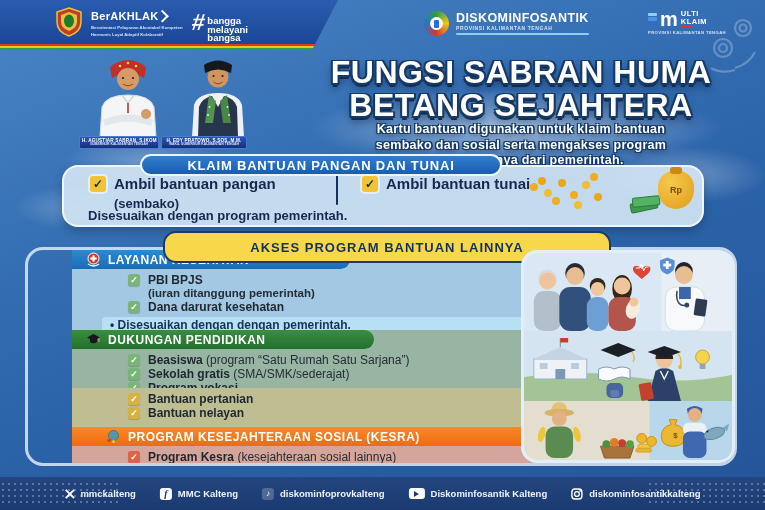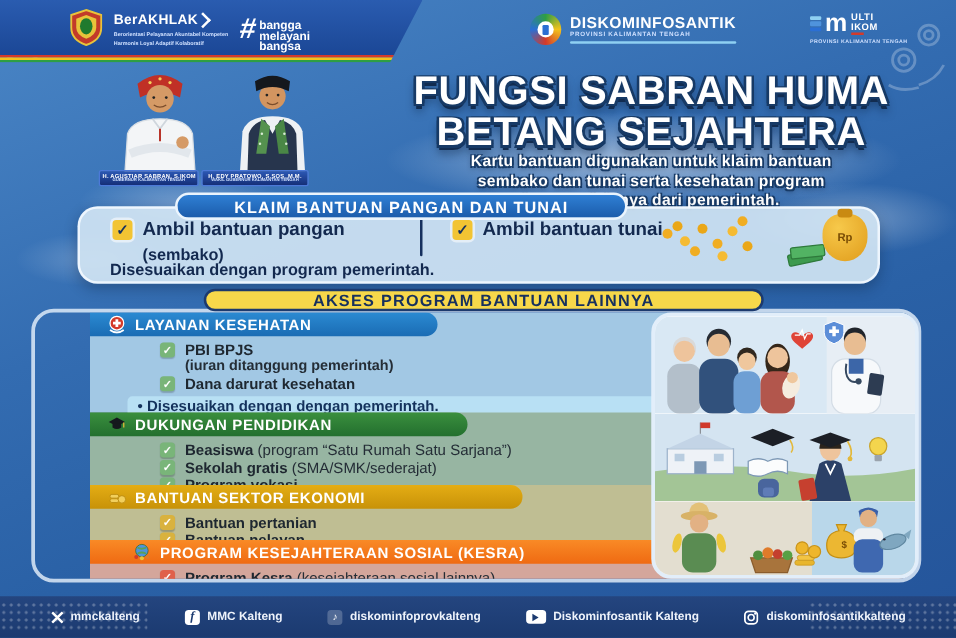--- a/index.html
+++ b/index.html
@@ -90,21 +90,21 @@
     64px 10px 0 #eaa718,22px 14px 0 #f0ad22,44px 18px 0 #f5bb33,8px -6px 0 #eaa718,60px -10px 0 #f0ad22;}
   .bag{position:absolute;right:2px;top:2px;width:36px;height:38px;border-radius:42% 42% 50% 50%;
     background:radial-gradient(circle at 35% 30%,#f7c94b,#e09c1b);display:flex;align-items:center;justify-content:center;}
   .bag:before{content:"";position:absolute;top:-4px;left:12px;width:12px;height:7px;background:#c98a12;border-radius:3px;}
   .bag .rp{font-size:9px;font-weight:800;color:#7a4d05;}
   .cash{position:absolute;right:38px;bottom:2px;width:26px;height:8px;background:#3d9a4e;border:1px solid #2e7a3b;
     border-radius:2px;transform:rotate(-12deg);}
   .cash:after{content:"";position:absolute;left:2px;top:-5px;width:26px;height:8px;background:#52b363;border:1px solid #2e7a3b;border-radius:2px;transform:rotate(6deg);}
 
   
-  #akses-pill{left:163px;top:231px;width:448px;height:18px;border-radius:13px;background:#f7d84a;
+  #akses-pill{left:163px;top:231px;width:448px;height:32px;border-radius:13px;background:#f7d84a;
     border:2px solid #1c3a6e;display:flex;align-items:center;justify-content:center;
     color:#16305e;font-weight:800;font-size:13px;letter-spacing:1px;box-sizing:border-box;z-index:4;}
 
   
   #panel{left:25px;top:247px;width:712px;height:219px;border:3px solid rgba(233,243,252,.8);
     border-radius:18px;overflow:hidden;box-sizing:border-box;display:flex;flex-direction:column;}
   .sec{position:relative;margin-left:44px;}
   .s0{height:80px;background:#a2c8e4;} .s1{height:58px;background:#97b5a2;}
   .s2{height:44px;background:#bfbe93;} .s3{height:37px;background:#d4a69b;}
   .shead{display:flex;align-items:center;gap:7px;height:19px;border-radius:0 11px 11px 0;
@@ -130,21 +130,21 @@
     overflow:hidden;box-sizing:border-box;background:#fff;display:flex;flex-direction:column;z-index:5;}
   #illus .scene{width:100%;overflow:hidden;}
   .sc-health{height:78px;} .sc-edu{height:70px;} .sc-eco{height:59px;}
   #illus svg{display:block;width:100%;height:100%;}
 
   
   #footer{left:0;bottom:0;width:765px;height:33px;background:linear-gradient(#24457f,#1b3a70);}
   .dotgrid{position:absolute;top:4px;height:25px;width:118px;opacity:.55;
     background-image:radial-gradient(rgba(255,255,255,.5) 1px,rgba(0,0,0,0) 1.4px);background-size:6px 6px;}
   #socials{position:absolute;left:50%;top:50%;transform:translate(-50%,-50%);
-    display:flex;gap:36px;align-items:center;white-space:nowrap;}
+    display:flex;gap:24px;align-items:center;white-space:nowrap;}
   .soc{display:flex;align-items:center;gap:6px;color:#eef3fb;font-size:9.5px;font-weight:600;cursor:pointer;}
   .fbx{width:12px;height:12px;border-radius:3px;background:#fff;color:#1b3a70;display:flex;align-items:center;
     justify-content:center;font-family:"Liberation Serif",serif;font-weight:700;font-size:10px;font-style:italic;}
   .ttk{width:12px;height:12px;border-radius:3px;background:rgba(255,255,255,.22);color:#fff;display:flex;
     align-items:center;justify-content:center;font-size:8px;}
   .ytb{width:16px;height:11px;border-radius:3px;background:#fff;display:flex;align-items:center;justify-content:center;}
   .ytb i{width:0;height:0;border-left:5px solid #1b3a70;border-top:3.2px solid transparent;border-bottom:3.2px solid transparent;}
 </style>
 </head>
 <body>
@@ -223,21 +223,21 @@
   <div class="abs" id="multimedia">
     <div class="row">
       <span class="mm-bars">
           <i></i>
           <i></i>
           <i></i>
         </span>
       <span class="mm-m">m</span>
       <span class="mm-st">
         <b>ULTI</b>
-        <b>IKOM</b>
+        <b>KLAIM</b>
         <span class="rdot"></span>
       </span>
     </div>
     <div class="sb">PROVINSI KALIMANTAN TENGAH</div>
   </div>
 
   <svg class="abs" id="officials" viewBox="0 0 215 86">
 
     <path d="M44,16 Q62,2 80,16 L78,27 Q62,18 46,27 Z" fill="#c03026"></path>
     <circle cx="54" cy="15" r="1.3" fill="#f2cf5c"></circle>
@@ -275,21 +275,21 @@
     <div class="nm">H. EDY PRATOWO, S.SOS.,M.M.</div>
     <div class="rl">WAKIL GUBERNUR KALIMANTAN TENGAH</div>
   </div>
 
   <div class="abs" id="title">
     <div class="t">FUNGSI SABRAN HUMA</div>
     <div class="t">BETANG SEJAHTERA</div>
   </div>
   <div class="abs" id="subtitle">
     <div>Kartu bantuan digunakan untuk klaim bantuan</div>
-    <div>sembako dan tunai serta kesehatan program</div>
+    <div>sembako dan sosial serta mengakses program</div>
     <div>bantuan lainnya dari pemerintah.</div>
   </div>
 
   <div class="abs" id="klaim-box">
     <div class="k-item" style="left:26px;top:9px;">
       <span class="chk chk-y">✓</span>
       <span class="bt">Ambil bantuan pangan</span>
     </div>
     <div class="abs" id="k-sub">(sembako)</div>
     <div class="abs" id="k-div"></div>
@@ -359,30 +359,20 @@
           <span class="itxt"><b>Sekolah gratis</b><span> (SMA/SMK/sederajat)</span></span>
         </div>
         <div class="irow">
           <span class="chk chk-g">✓</span>
           <span class="itxt"><b>Program vokasi</b></span>
         </div>
       </div>
     </div>
 
     <div class="sec s2">
-      <div class="shead sh2">
-        <span class="sico">
-          <svg viewBox="0 0 15 15">
-              <rect x="2" y="9" width="7" height="3" rx="1.5" fill="#f2cf5c" stroke="#b98a10" stroke-width=".7"></rect>
-              <rect x="2" y="5.5" width="7" height="3" rx="1.5" fill="#f2cf5c" stroke="#b98a10" stroke-width=".7"></rect>
-              <circle cx="11.5" cy="9.5" r="3" fill="#f2cf5c" stroke="#b98a10" stroke-width=".7"></circle>
-            </svg>
-        </span>
-        <span>BANTUAN SEKTOR EKONOMI</span>
-      </div>
       <div class="sbody">
         <div class="irow">
           <span class="chk chk-gd">✓</span>
           <span class="itxt"><b>Bantuan pertanian</b></span>
         </div>
         <div class="irow">
           <span class="chk chk-gd">✓</span>
           <span class="itxt"><b>Bantuan nelayan</b></span>
         </div>
       </div>

